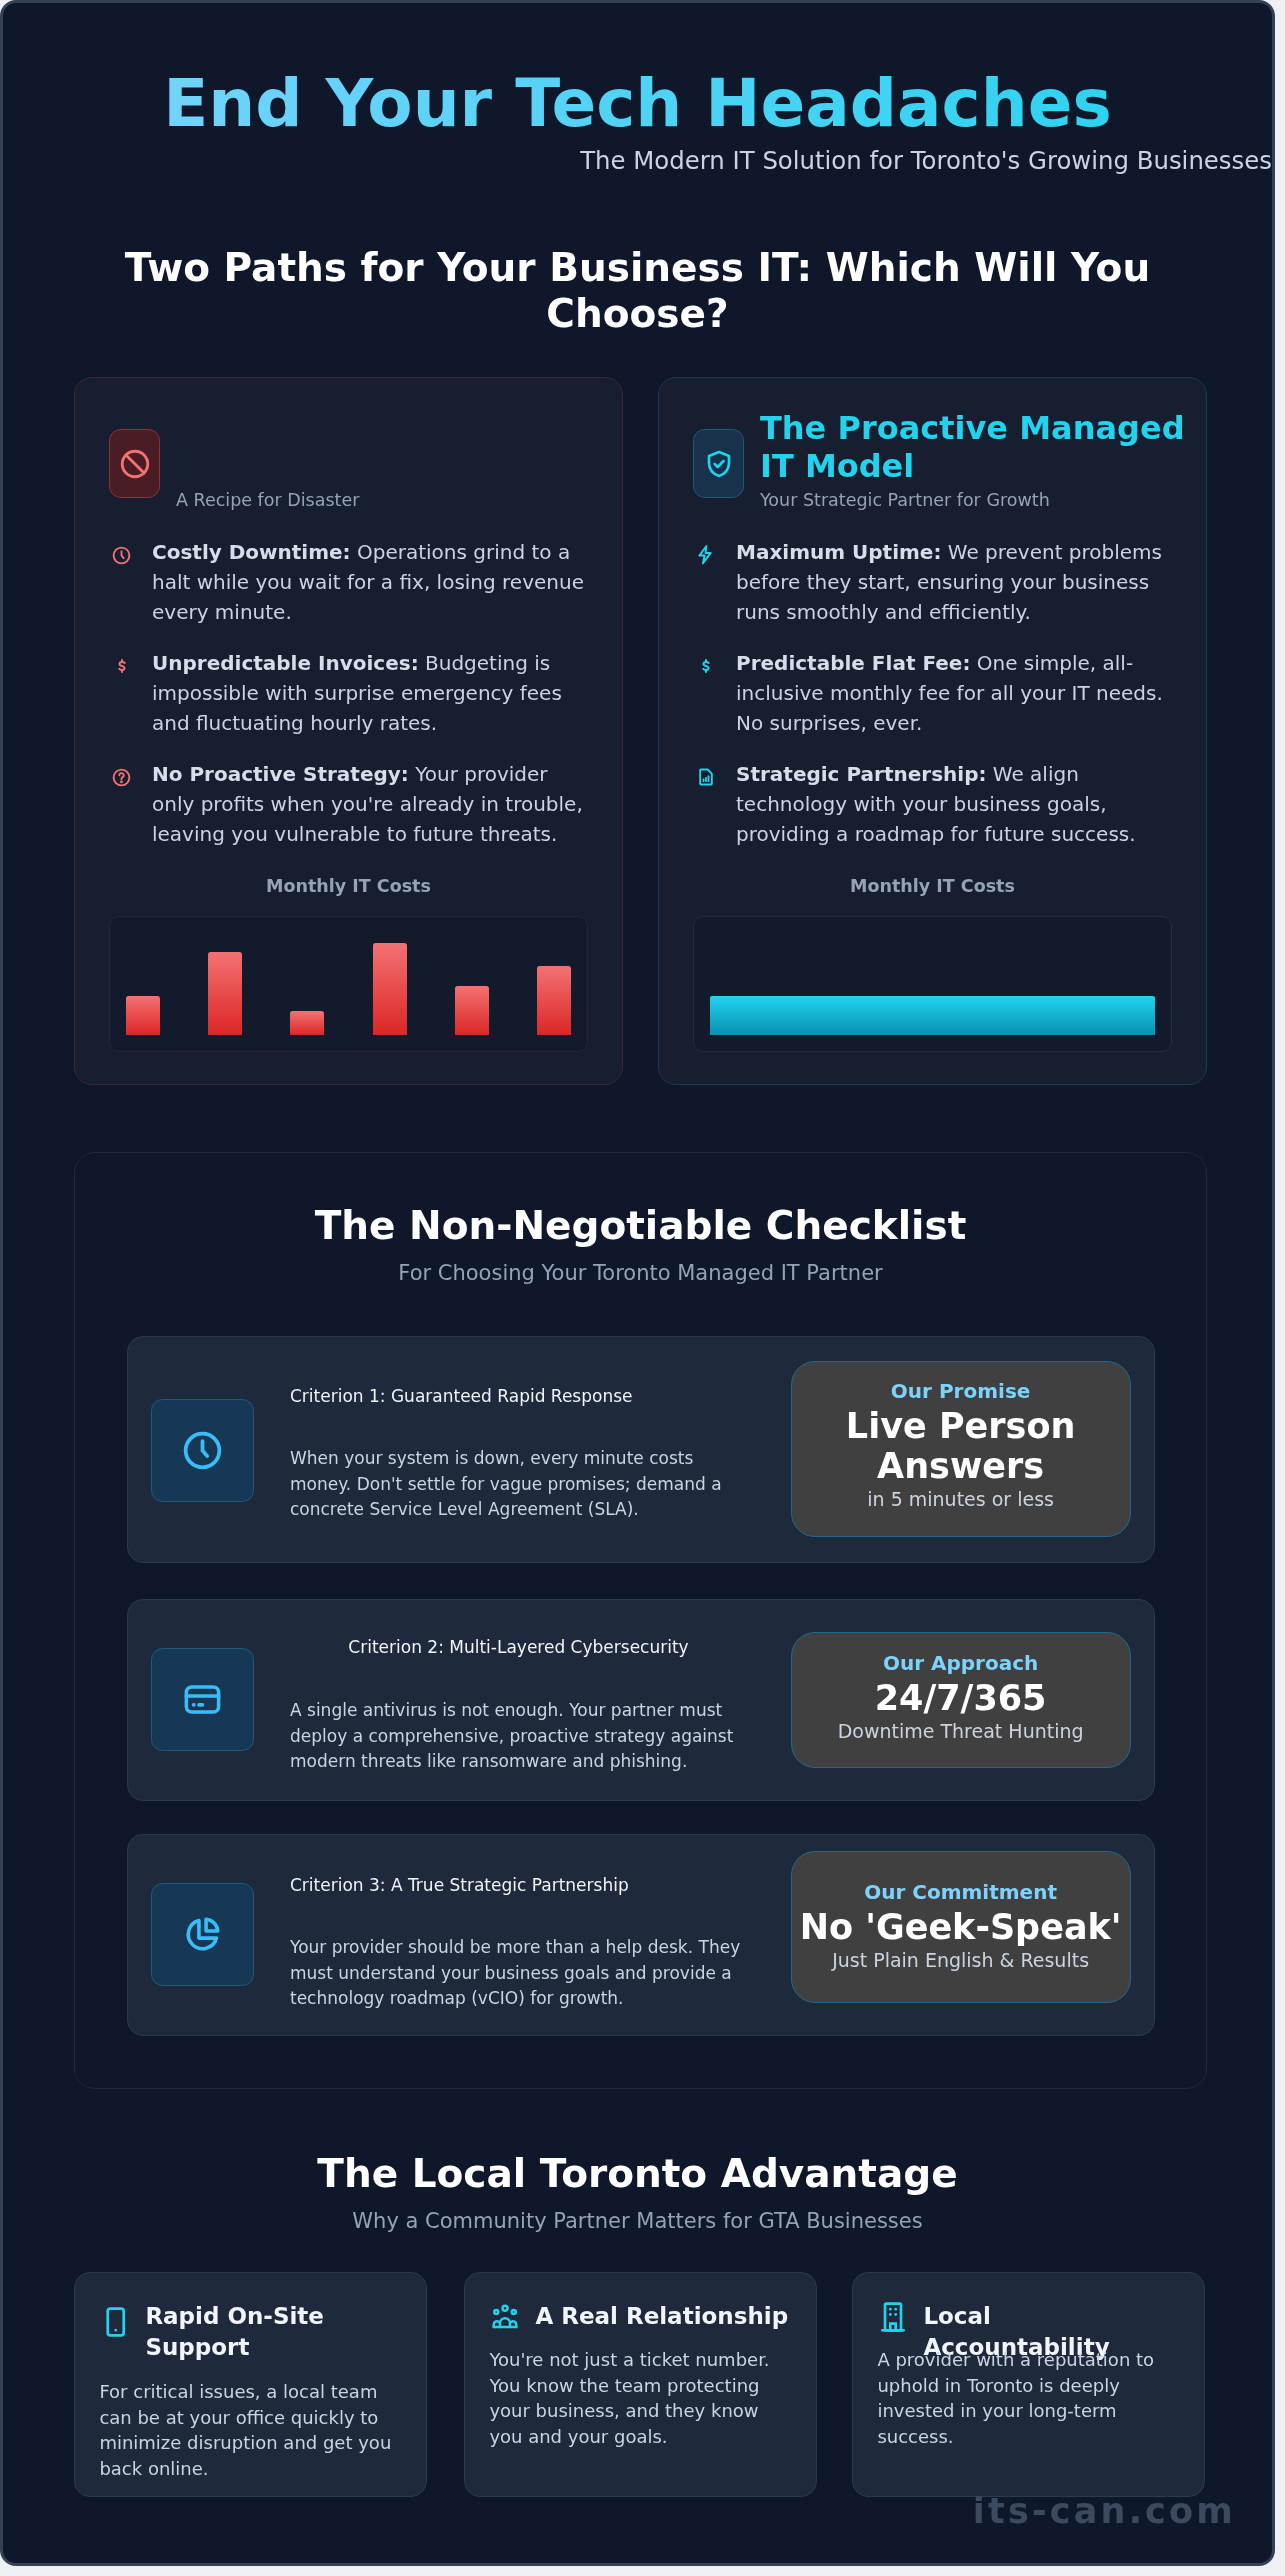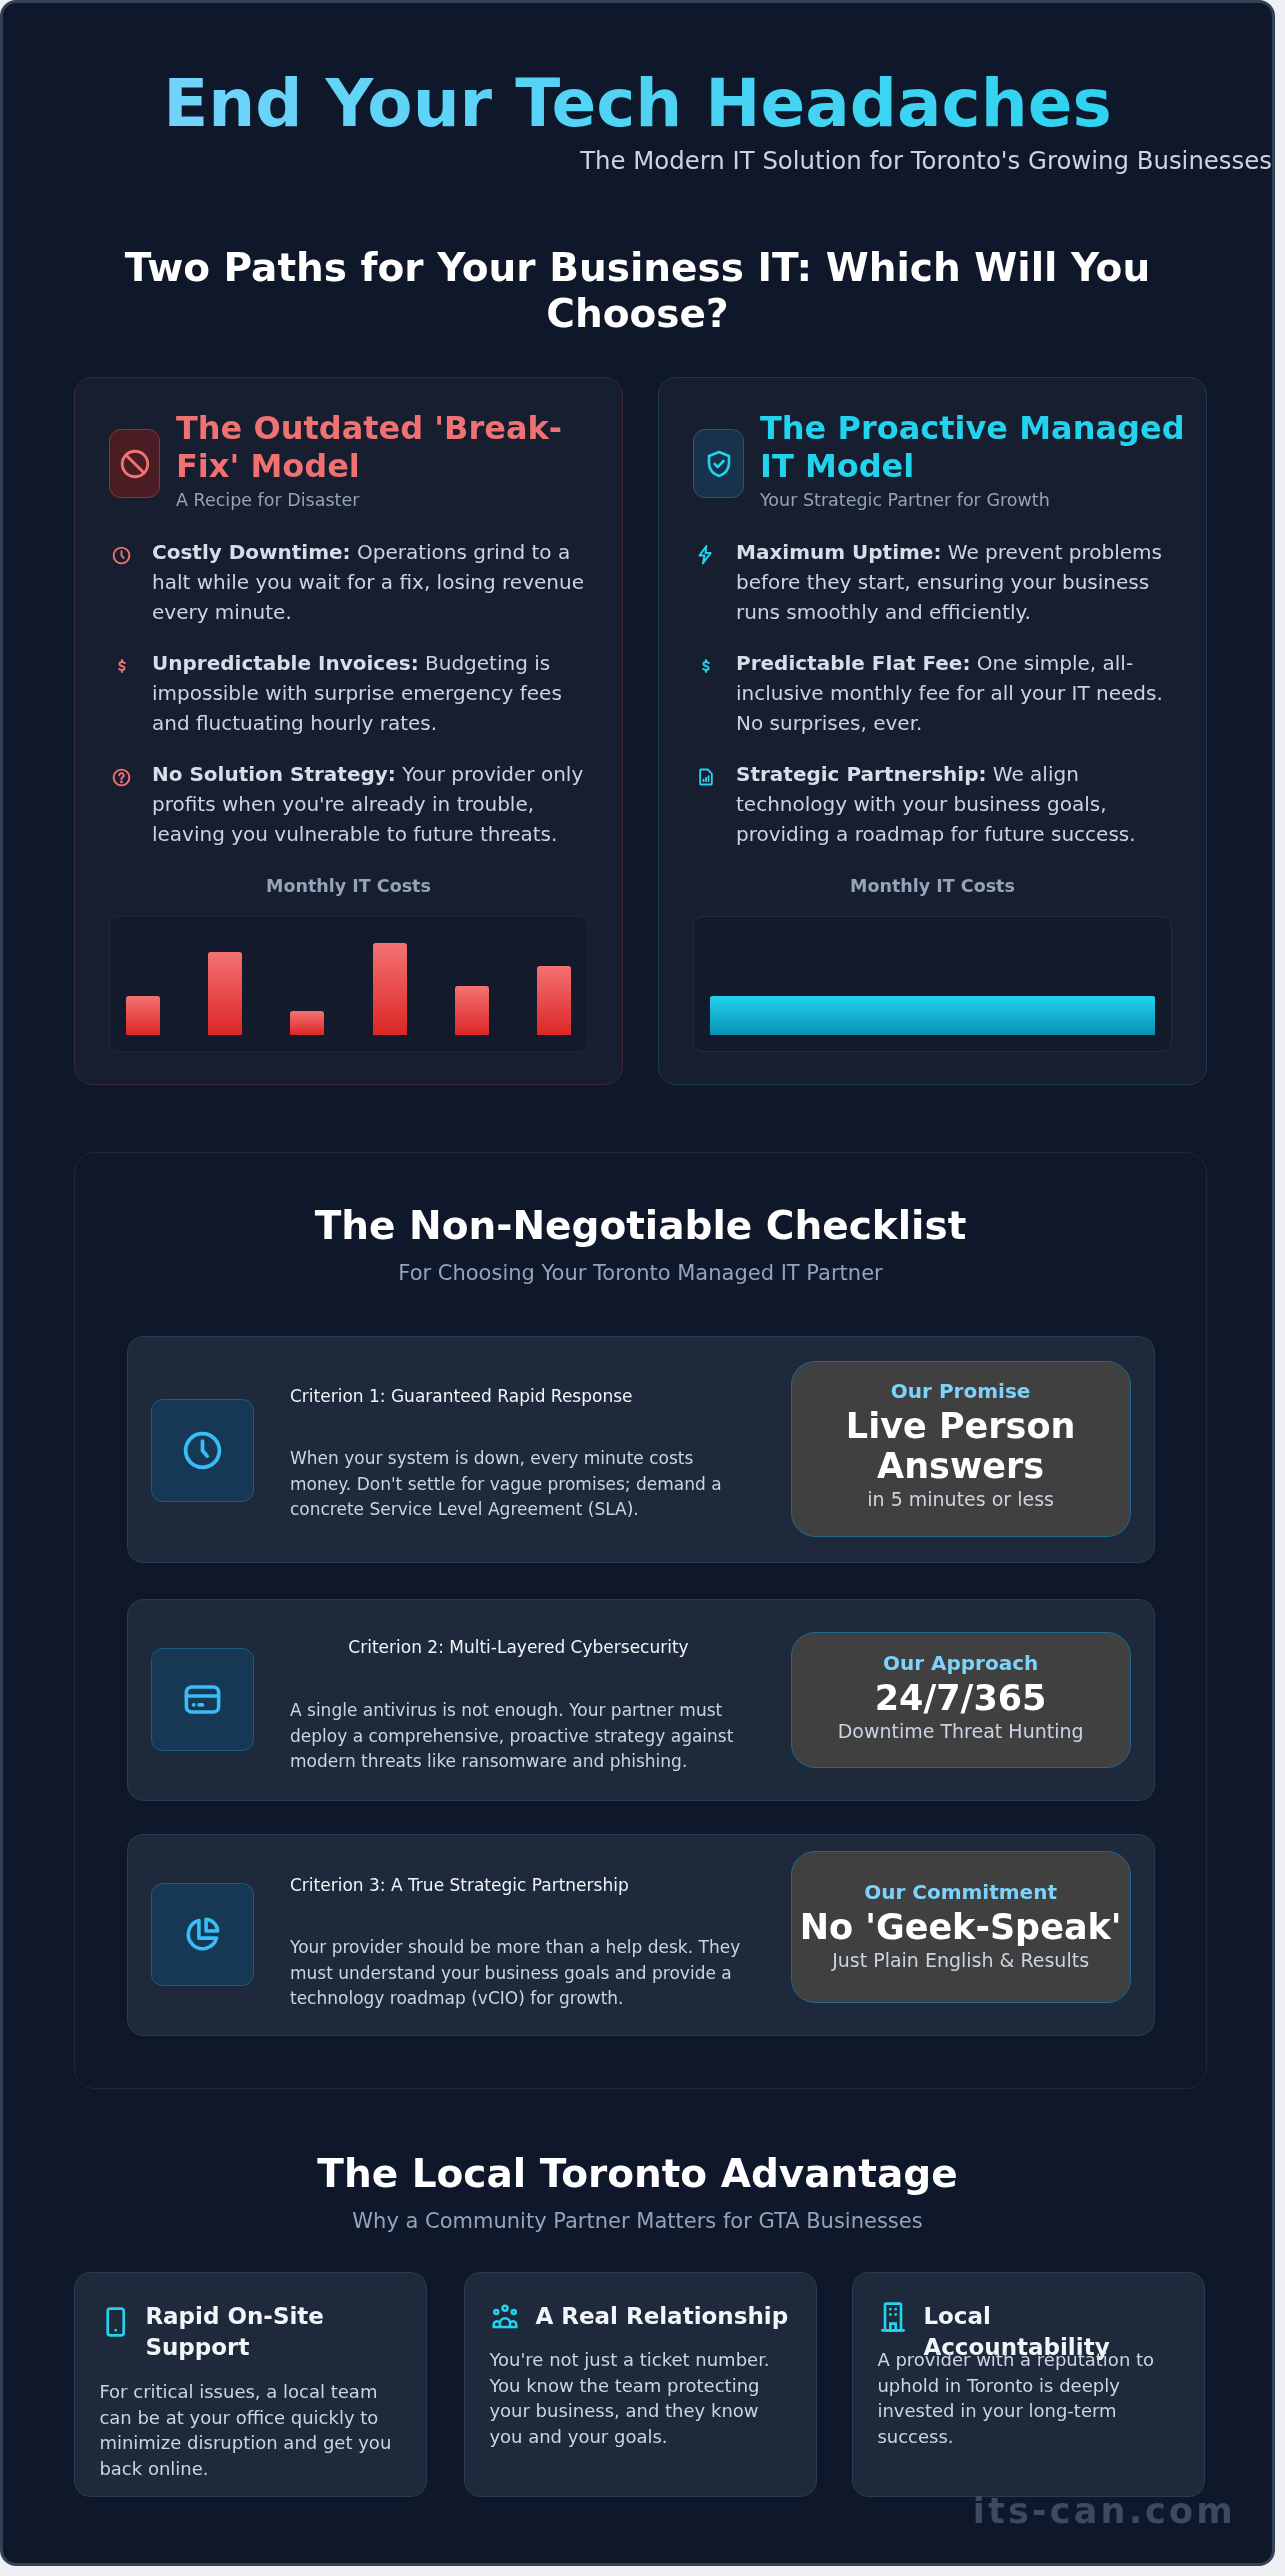--- a/index.html
+++ b/index.html
@@ -133,21 +133,20 @@
 
   <h2 class="sec-title" style="top:242px;">Two Paths for Your Business IT: Which Will You Choose?</h2>
 
   <div class="cmp-card bad">
     <div class="cmp-icon-box">
       <svg width="34" height="34" viewBox="0 0 24 24" fill="none" stroke="#f47272" stroke-width="2" stroke-linecap="round">
           <circle cx="12" cy="12" r="9"></circle>
           <line x1="5.6" y1="5.6" x2="18.4" y2="18.4"></line>
         </svg>
     </div>
-    <div class="cmp-title">The Outdated 'Break-Fix' Model</div>
     <div class="cmp-sub">A Recipe for Disaster</div>
 
     <div class="points">
       <div class="point">
         <span class="pi">
           <svg width="21" height="21" viewBox="0 0 24 24" fill="none" stroke="#f07171" stroke-width="2.2" stroke-linecap="round">
               <circle cx="12" cy="12" r="9"></circle>
               <polyline points="12,7 12,12 14.5,15"></polyline>
             </svg>
         </span>
@@ -164,21 +163,21 @@
         <b>Unpredictable Invoices:</b><span> Budgeting is impossible with surprise emergency fees and fluctuating hourly rates.</span>
       </div>
       <div class="point">
         <span class="pi">
           <svg width="21" height="21" viewBox="0 0 24 24" fill="none" stroke="#f07171" stroke-width="2.2" stroke-linecap="round">
               <circle cx="12" cy="12" r="9"></circle>
               <path d="M9.5 9.5a2.5 2.5 0 1 1 3.5 2.3c-.7.3-1 .8-1 1.5V14"></path>
               <circle cx="12" cy="17" r=".6" fill="#f07171"></circle>
             </svg>
         </span>
-        <b>No Solution Strategy:</b><span> Your provider only profits when you're already in trouble, leaving you vulnerable to future threats.</span>
+        <b>No Proactive Strategy:</b><span> Your provider only profits when you're already in trouble, leaving you vulnerable to future threats.</span>
       </div>
     </div>
 
     <div class="chart-label">Monthly IT Costs</div>
     <div class="chart-box">
       <div class="bars" id="bf-bars">
           <div class="bar" style="height: 39px;"></div>
           <div class="bar" style="height: 83px;"></div>
           <div class="bar" style="height: 24px;"></div>
           <div class="bar" style="height: 92px;"></div>

